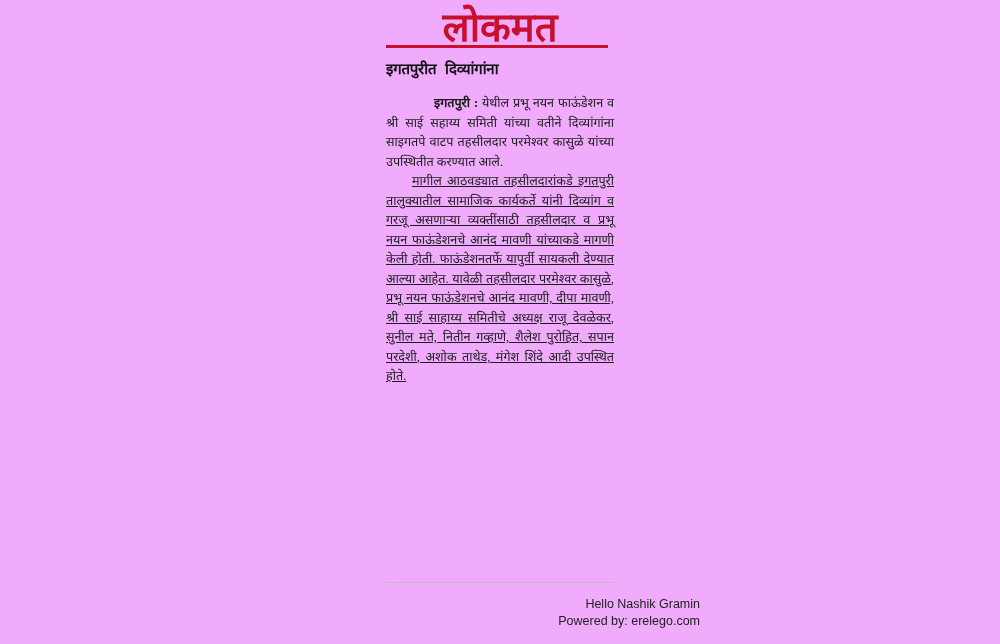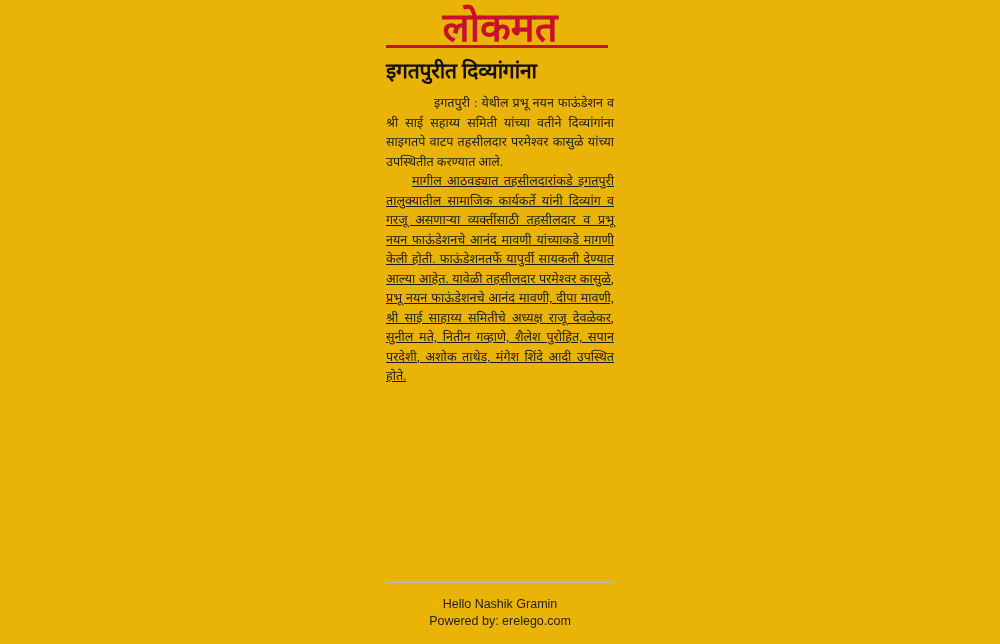--- a/index.html
+++ b/index.html
@@ -14,21 +14,21 @@
     color: #000;
     position: relative;
     overflow: hidden;
   }
 
   .page {
     position: absolute;
     left: 0; top: 0;
     width: 1000px;
     height: 644px;
-    background: #eab308;
+    background: #f0abfc;
   }
 
   
   .masthead {
     position: absolute;
     left: 0;
     top: 6px;
     width: 1000px;
     text-align: center;
   }
@@ -52,23 +52,23 @@
 
   
   .article {
     position: absolute;
     left: 386px;
     top: 56px;
     width: 228px;
   }
 
   .headline {
-    font-family: Liberation Serif, serif;
+    font-family: Liberation Mono, monospace;
     font-weight: bold;
-    font-size: 21px;
+    font-size: 15px;
     line-height: 30px;
     color: #111;
     margin: 0 0 8px 0;
     text-align: left;
     letter-spacing: -0.2px;
   }
 
   .body-block {
     font-family: "Liberation Serif", serif;
     font-size: 12.6px;
@@ -79,21 +79,21 @@
     margin: 0;
   }
   .body-block + .body-block {
     margin-top: 0;
     text-decoration: underline;
   }
   .para-indent {
     text-indent: 26px;
   }
   .dateline {
-    font-weight: normal;
+    font-weight: bold;
     padding-left: 48px;
   }
 
   .col-rule {
     position: absolute;
     left: 386px;
     top: 582px;
     width: 228px;
     height: 1px;
     background: #bbb;
@@ -106,20 +106,21 @@
     top: 596px;
     width: 400px;
     text-align: center;
     font-family: "Liberation Sans", sans-serif;
     font-size: 12.5px;
     line-height: 17px;
     color: #222;
   }
   .footer div {
     white-space: nowrap;
+    text-align: right;
   }
   .footer-meta span {
     margin: 0 6px;
   }
 </style>
 </head>
 <body>
 
 <div class="page">
 

